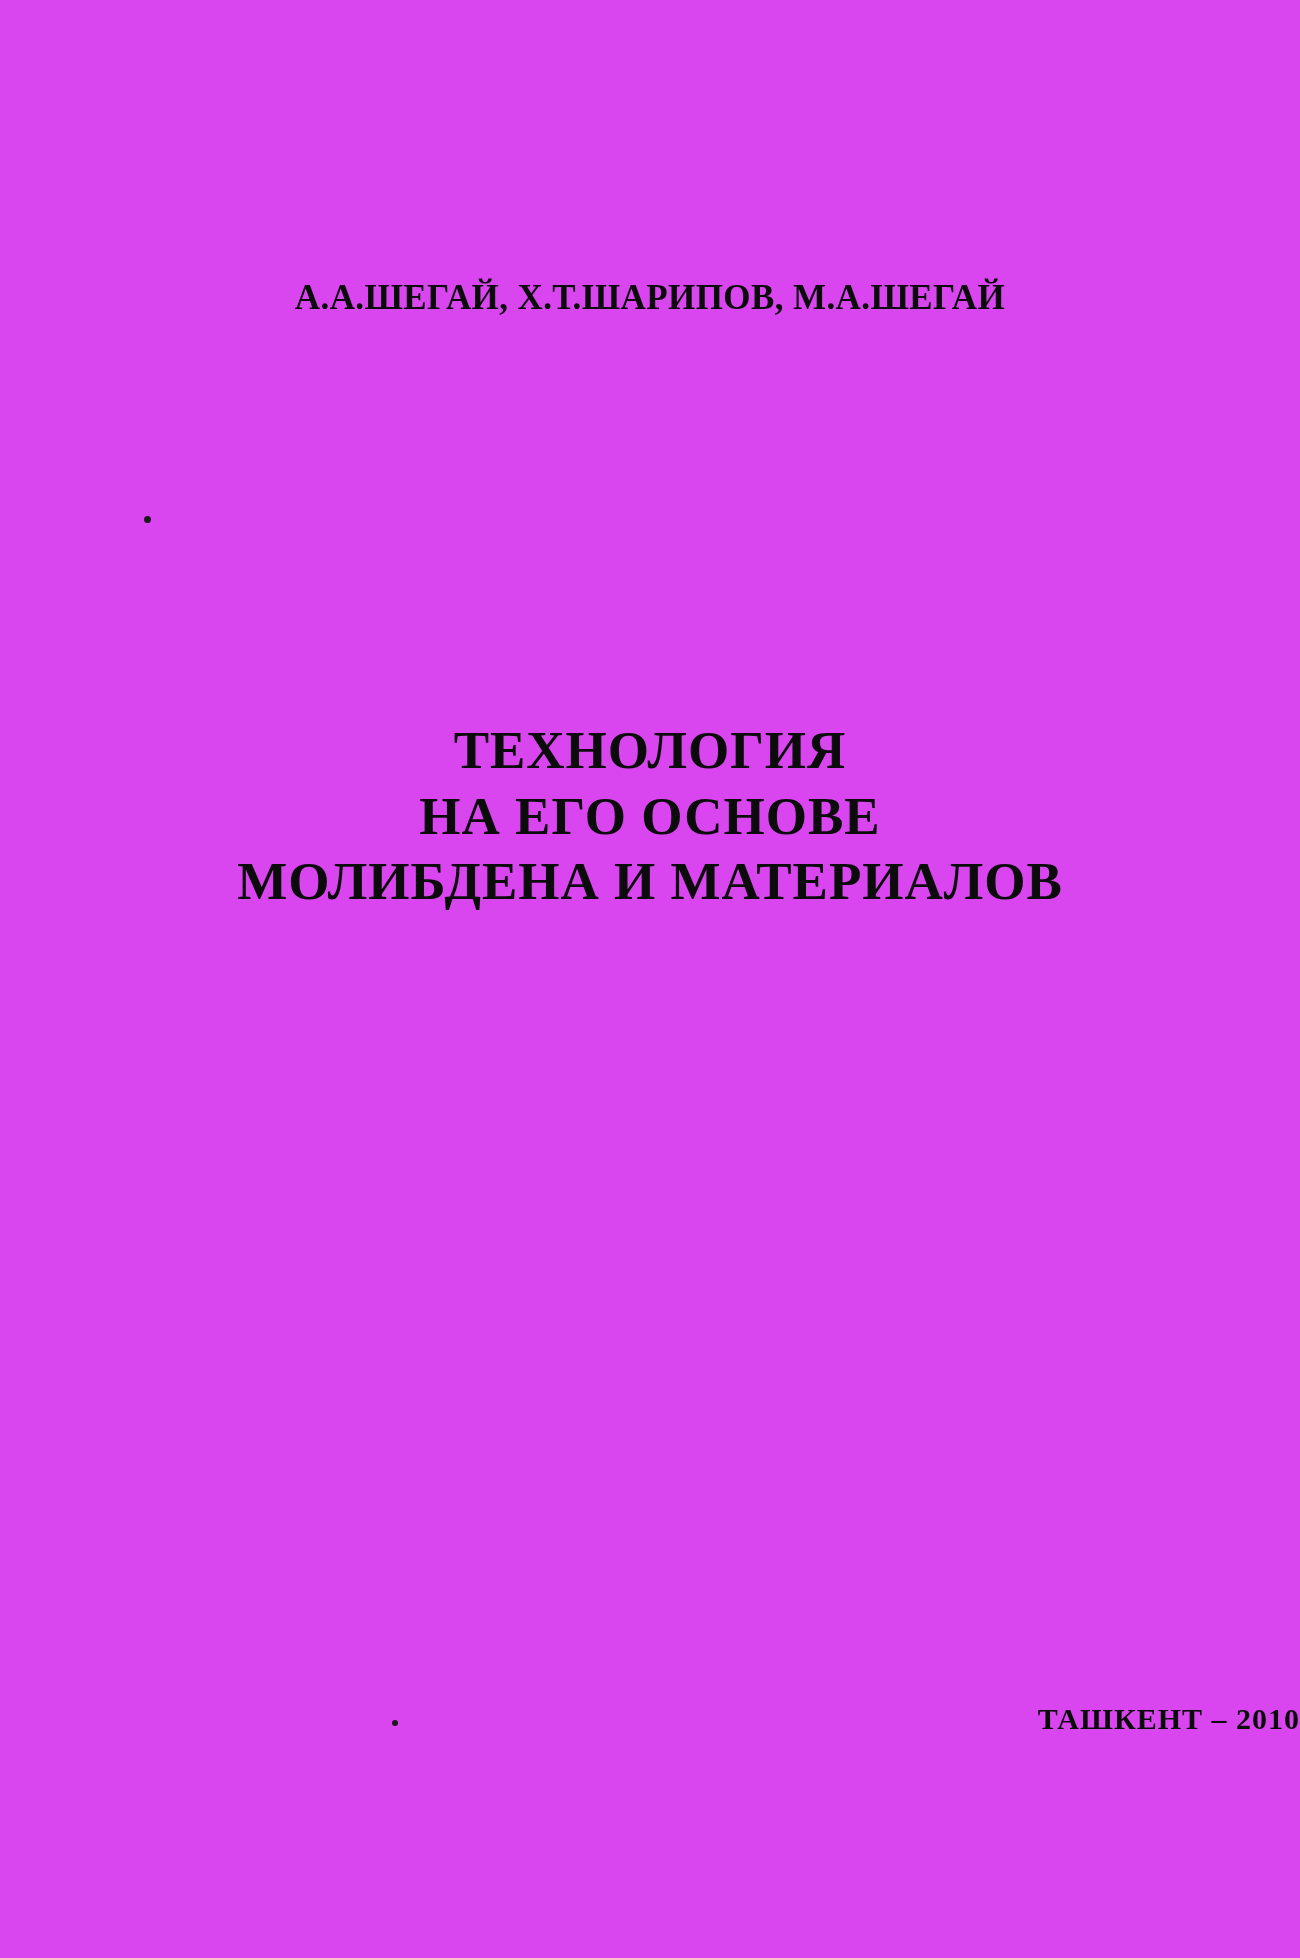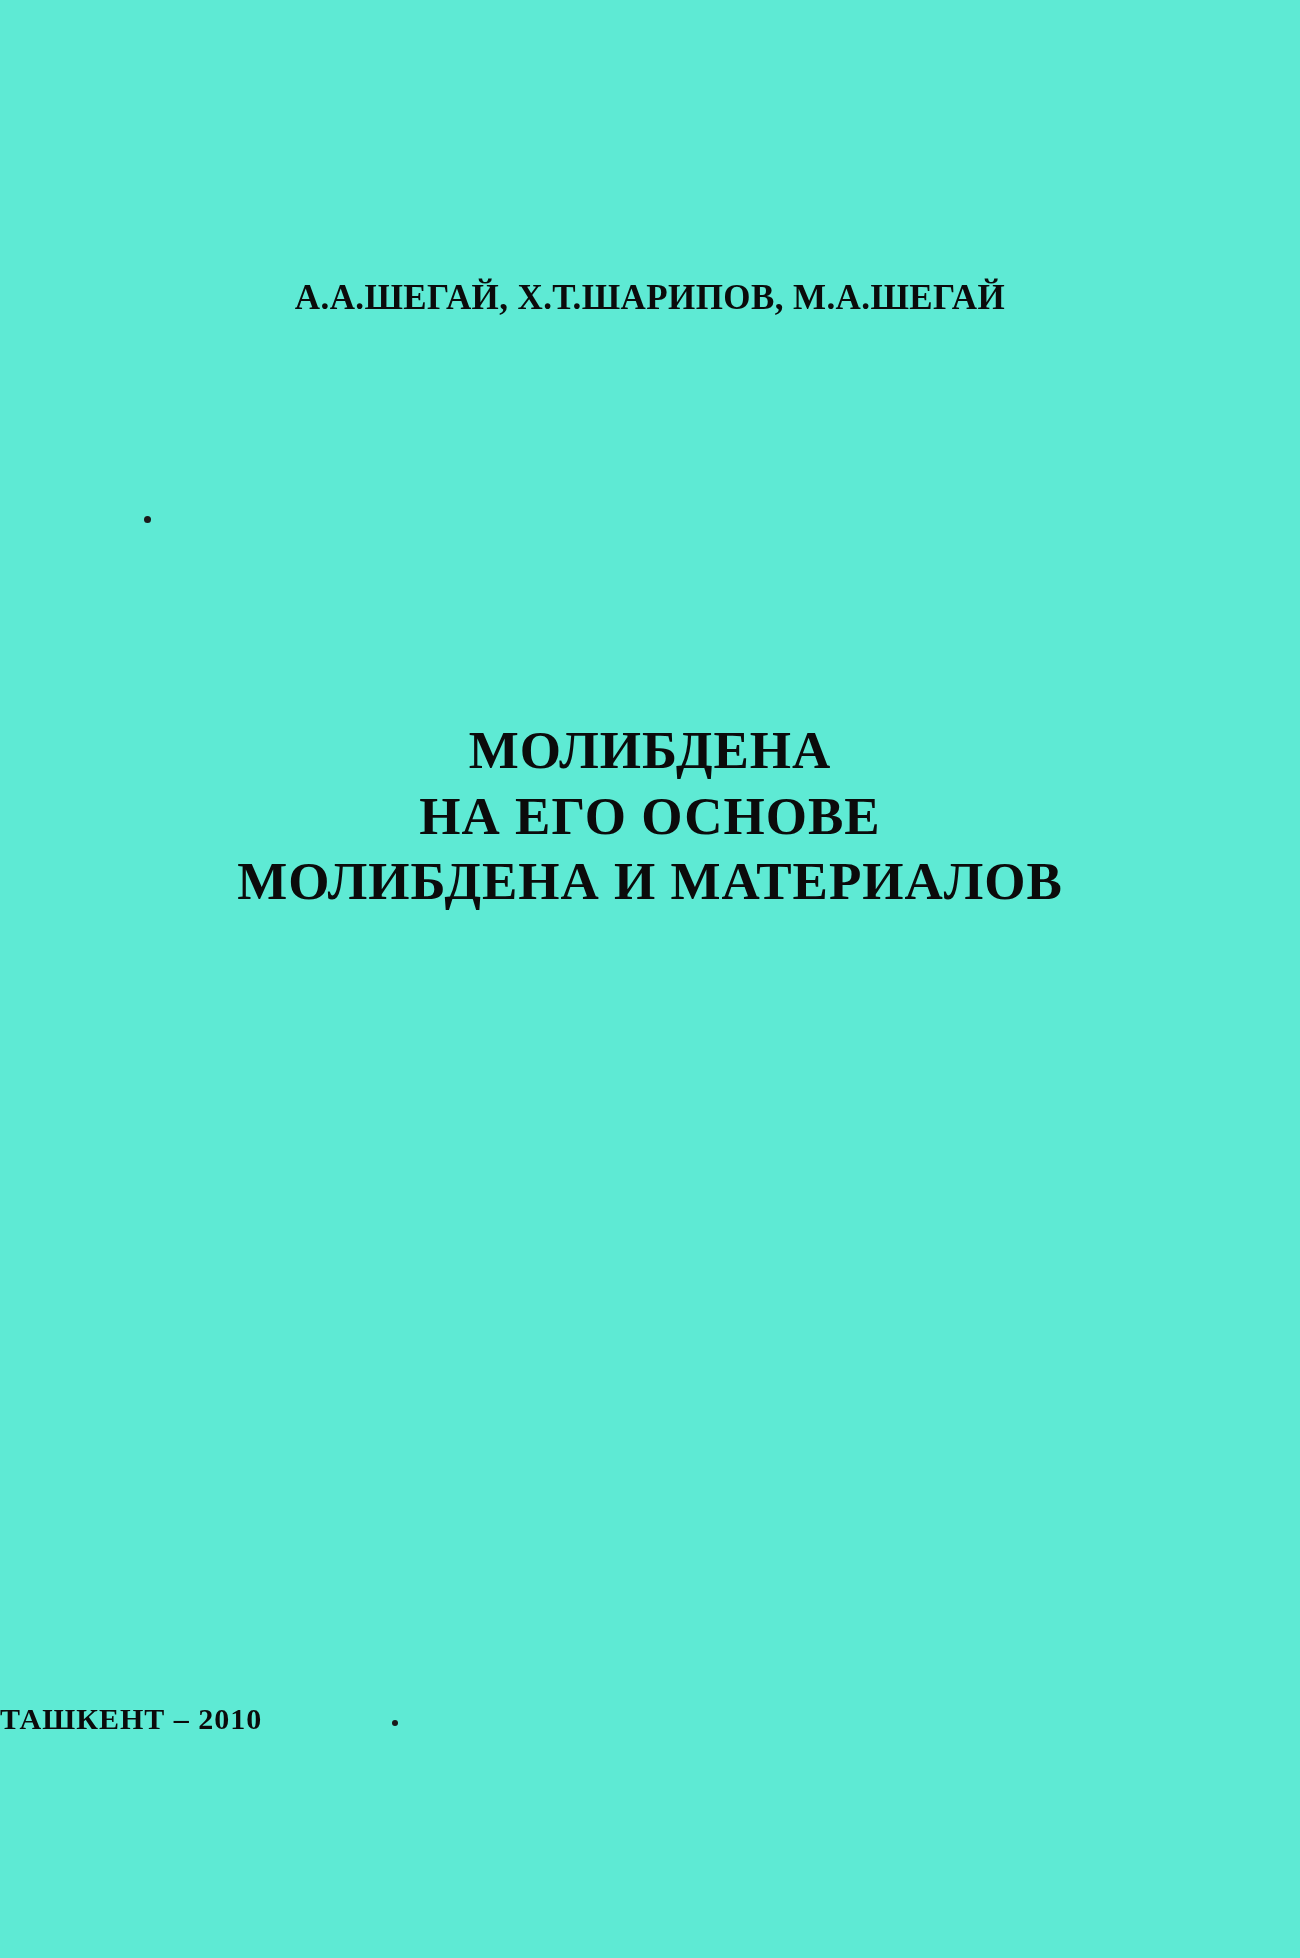--- a/index.html
+++ b/index.html
@@ -4,21 +4,21 @@
 <style>
   html, body {
     margin: 0;
     padding: 0;
     background: #ffffff;
   }
   .page {
     position: relative;
     width: 1300px;
     height: 1958px;
-    background: #5eead4;
+    background: #d946ef;
     overflow: hidden;
     font-family: "Liberation Serif", "DejaVu Serif", serif;
     color: #0b0b0b;
   }
 
   
   .authors {
     position: absolute;
     top: 278px;
     left: 0;
@@ -57,21 +57,21 @@
     display: block;
     white-space: nowrap;
   }
 
   
   .imprint {
     position: absolute;
     top: 1702px;
     left: 0;
     width: 1300px;
-    text-align: left;
+    text-align: right;
     font-weight: bold;
     font-size: 30px;
     letter-spacing: 1px;
     white-space: nowrap;
   }
   .ink-dot-bottom {
     position: absolute;
     top: 1720px;
     left: 392px;
     width: 6px;
@@ -83,21 +83,21 @@
 </head>
 <body>
 
 <div class="page">
 
   <div class="authors">А.А.ШЕГАЙ, Х.Т.ШАРИПОВ, М.А.ШЕГАЙ</div>
 
   <div class="ink-dot-top"></div>
 
   <div class="title-block">
-    <span class="title-line">МОЛИБДЕНА</span>
+    <span class="title-line">ТЕХНОЛОГИЯ</span>
     <span class="title-line">НА ЕГО ОСНОВЕ</span>
     <span class="title-line">МОЛИБДЕНА И МАТЕРИАЛОВ</span>
   </div>
 
   <div class="ink-dot-bottom"></div>
 
   <div class="imprint">ТАШКЕНТ – 2010</div>
 
 </div>
 

